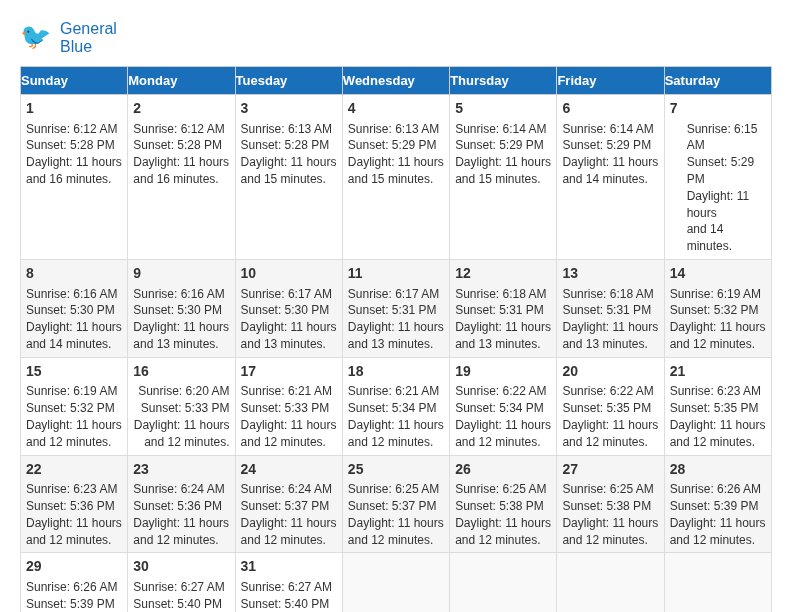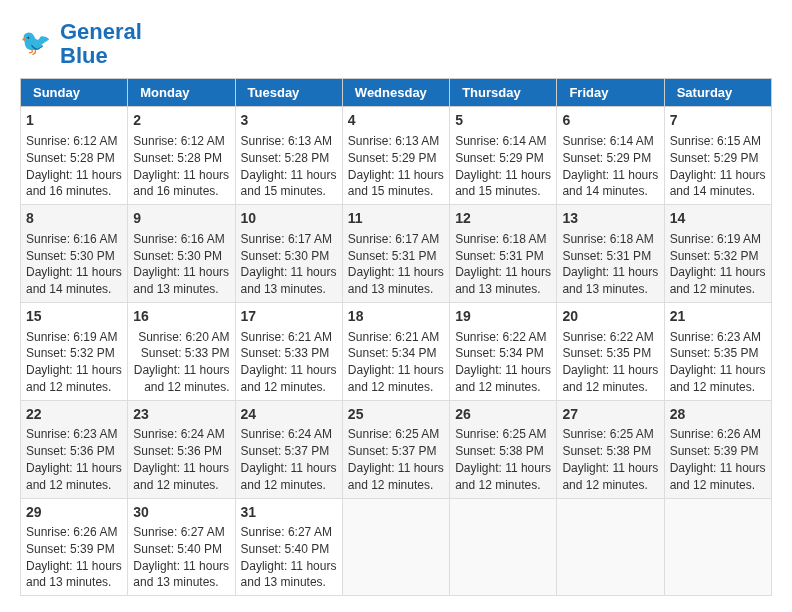--- a/index.html
+++ b/index.html
@@ -15,22 +15,22 @@
       justify-content: space-between;
       align-items: flex-start;
       margin-bottom: 10px;
     }
     .logo {
       display: flex;
       align-items: center;
       gap: 4px;
     }
     .logo-text {
-      font-size: 22px;
-      font-weight: bold;
+      font-size: 16px;
+      font-weight: normal;
       color: #333;
       line-height: 1.1;
     }
     .logo-text span {
       color: #1a6fba;
     }
     .logo-bird {
       width: 36px;
       height: 36px;
     }
@@ -47,21 +47,21 @@
       color: #555;
     }
     table {
       width: 100%;
       border-collapse: collapse;
       font-size: 11px;
     }
     thead tr th {
       background-color: #1a6fba;
       color: #fff;
-      padding: 6px 12px;
+      padding: 6px 0;
       text-align: left;
       font-size: 13px;
       font-weight: bold;
       border: 1px solid #ccc;
     }
     tbody tr td {
       vertical-align: top;
       padding: 4px 5px;
       border: 1px solid #ddd;
       width: 14.28%;
@@ -158,21 +158,21 @@
         </td>
         <td>
           <span class="day-num">6</span>
           <div class="day-info" style="white-space: pre-line;">Sunrise: 6:14 AM
 Sunset: 5:29 PM
 Daylight: 11 hours
 and 14 minutes.</div>
         </td>
         <td>
           <span class="day-num">7</span>
-          <div class="day-info" style="white-space: pre-line;">Sunrise: 6:15 AM
+          <div class="day-info" style="white-space: pre-line; margin-left: 17px;">Sunrise: 6:15 AM
 Sunset: 5:29 PM
 Daylight: 11 hours
 and 14 minutes.</div>
         </td>
       </tr>
       <tr>
         <td>
           <span class="day-num">8</span>
           <div class="day-info" style="white-space: pre-line;">Sunrise: 6:16 AM
 Sunset: 5:30 PM

